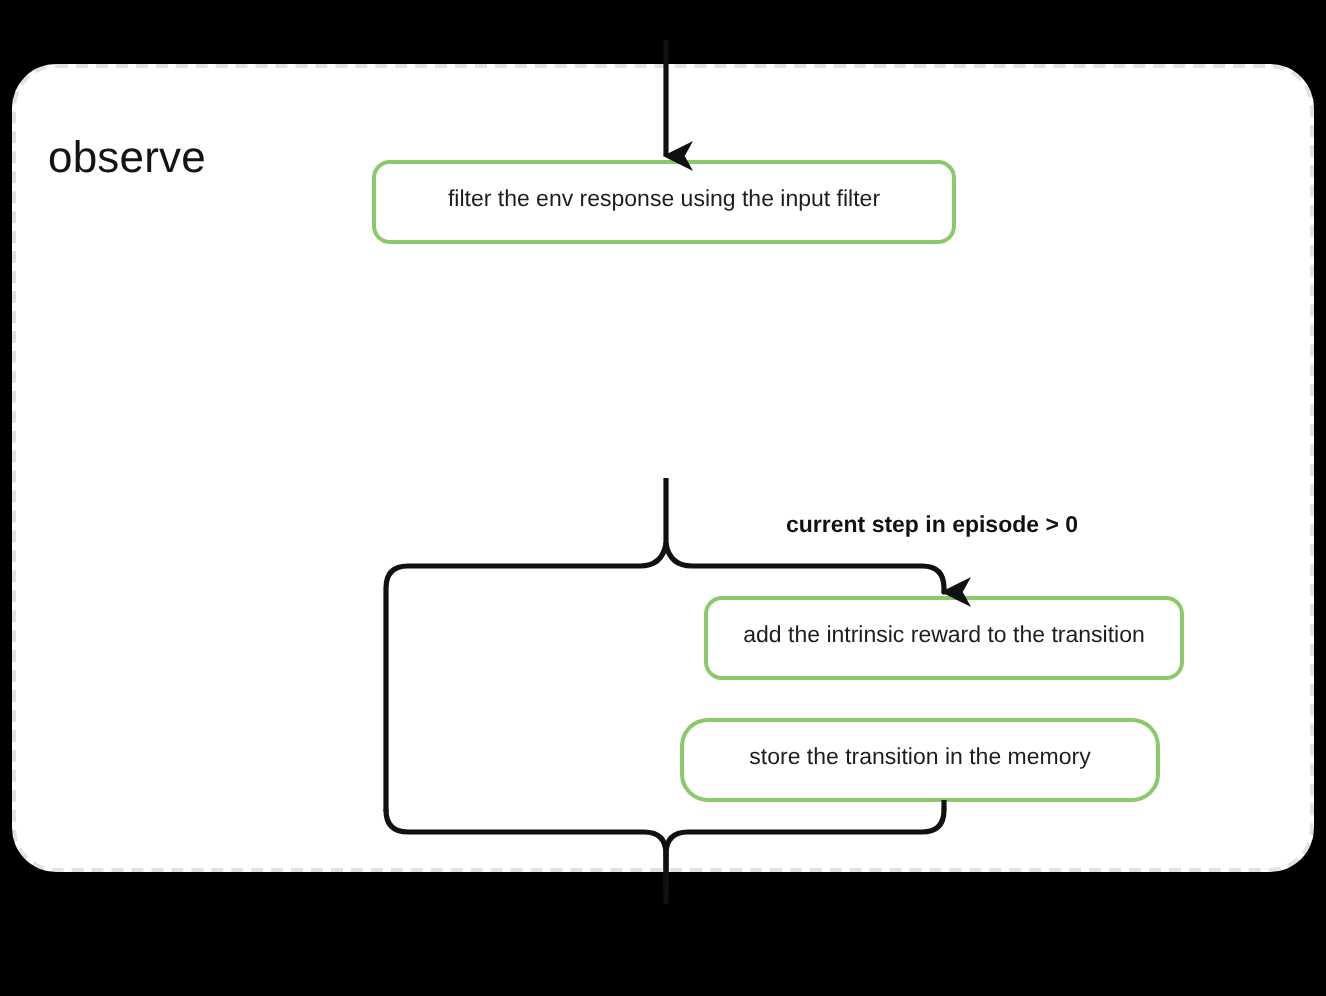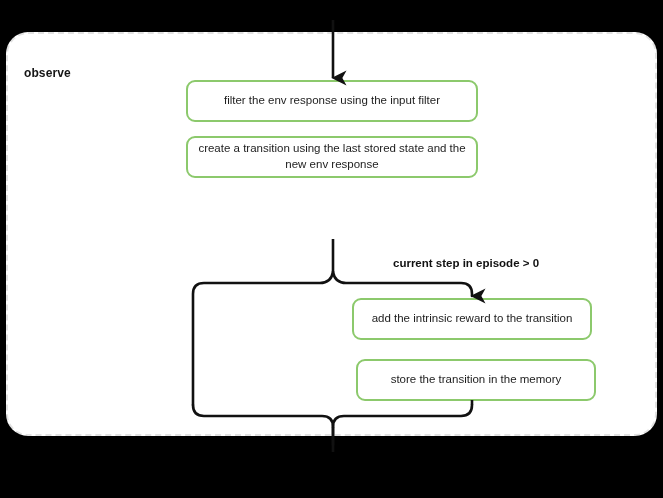--- a/index.html
+++ b/index.html
@@ -29,22 +29,22 @@
     height: 404px;
     background: #ffffff;
     border: 2px dashed #e2e2e2;
     border-radius: 22px;
     box-sizing: border-box;
   }
   .group-title {
     position: absolute;
     left: 24px;
     top: 66px;
-    font-size: 12px;
-    font-weight: bold;
+    font-size: 22px;
+    font-weight: normal;
     color: #141414;
     letter-spacing: .1px;
     white-space: nowrap;
   }
 
   
   .pbox {
     position: absolute;
     box-sizing: border-box;
     background: #ffffff;
@@ -82,26 +82,25 @@
 </head>
 <body>
 
 <div id="stage">
 
   <div class="group-card"></div>
   <div class="group-title">observe</div>
 
   <div class="pbox" style="left:186px; top:80px; width:292px; height:40px;">filter the env response using the input filter</div>
 
-  <div class="pbox" style="left:186px; top:136px; width:292px; height:42px;">create a transition using the last stored state and the new env response</div>
 
 
   <div class="pbox" style="left:352px; top:298px; width:240px; height:41px;">add the intrinsic reward to the transition</div>
 
-  <div class="pbox" style="left:356px; top:359px; width:240px; height:41px;">store the transition in the memory</div>
+  <div class="pbox" style="left:340px; top:359px; width:240px; height:41px;border-radius:14px;">store the transition in the memory</div>
 
   <div class="edge-label" style="left:345px; top:257px;">current step in episode &gt; 0</div>
 
   <svg id="wires" viewBox="0 0 663 498">
     <defs>
       <marker id="arrowhead" markerWidth="7" markerHeight="7" refX="3.1" refY="5.6" orient="auto" markerUnits="strokeWidth">
         <path d="M0.2,0.4 L3.1,6.2 L6.0,0.4 L3.1,2.0 Z" fill="#111111"></path>
       </marker>
     </defs>
 

